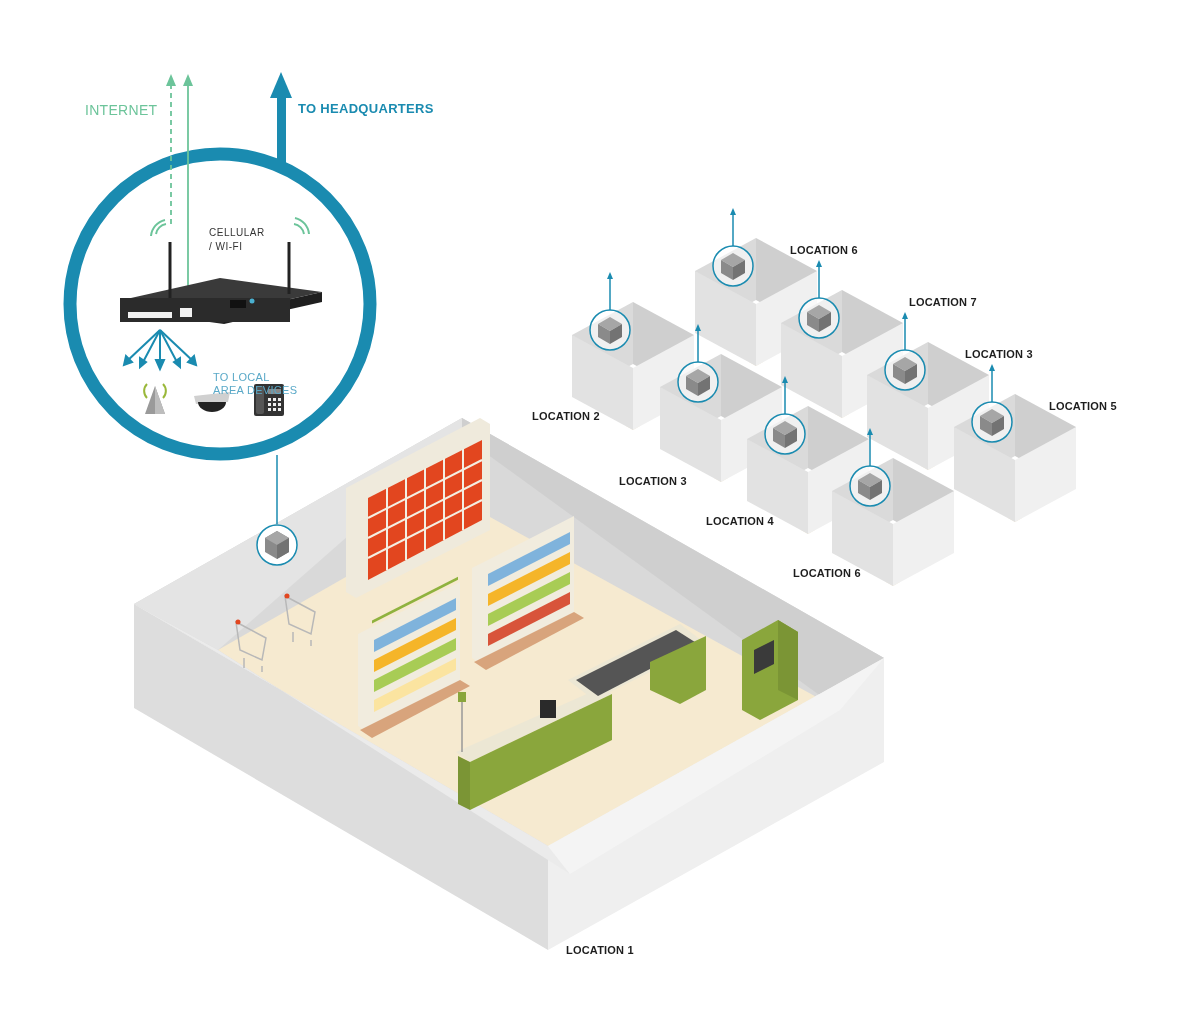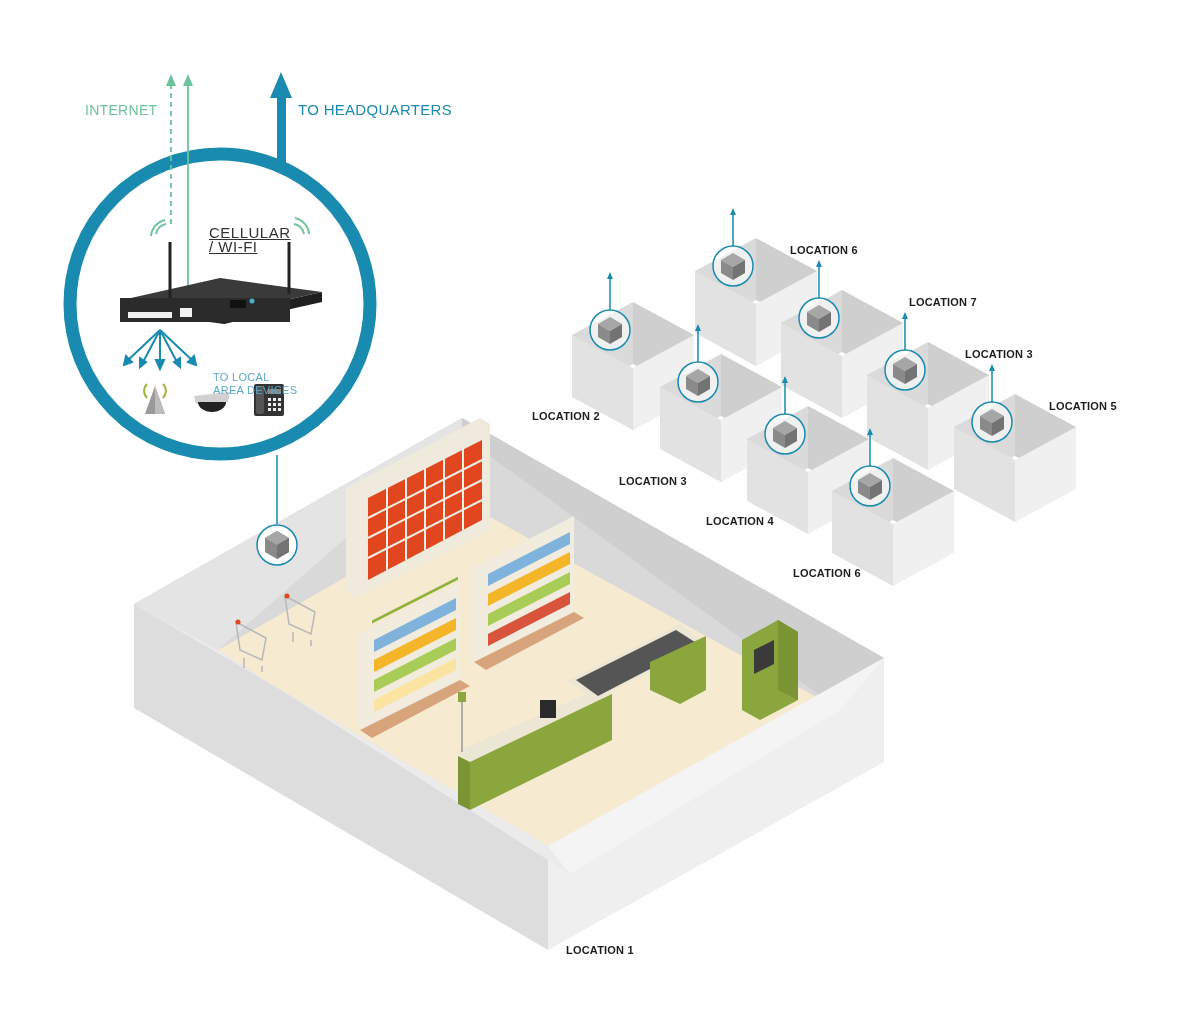--- a/index.html
+++ b/index.html
@@ -1,22 +1,22 @@
 <!DOCTYPE html>
 <html><head>
 <meta charset="utf-8">
 <style>
   html,body{margin:0;padding:0;background:#ffffff;}
   body{width:1180px;height:1018px;position:relative;overflow:hidden;font-family:"Liberation Sans",sans-serif;}
   svg{position:absolute;left:0;top:0;}
   .lbl{position:absolute;font-family:"Liberation Sans",sans-serif;white-space:nowrap;}
   .loc{font-size:11px;font-weight:bold;color:#1d1d1d;letter-spacing:0.2px;}
   .internet{font-size:14px;color:#6cc49a;letter-spacing:0.3px;}
-  .hq{font-size:15px;font-weight:normal;color:#1a8bb0;letter-spacing:0.3px;}
-  .cell{font-size:15px;color:#333;line-height:14px;letter-spacing:0.5px;text-decoration:underline;}
+  .hq{font-size:13px;font-weight:bold;color:#1a8bb0;letter-spacing:0.3px;}
+  .cell{font-size:10px;color:#333;line-height:14px;letter-spacing:0.5px;}
   .local{font-size:11px;color:#5aa9c8;line-height:13px;letter-spacing:0.3px;margin-top:35px;}
 </style>
 </head>
 <body>
 
 <svg width="1180" height="1018">
   <g>
 
     <polygon points="134,604 462,418 884,658 548,846" fill="#d9d9d9"></polygon>
 

